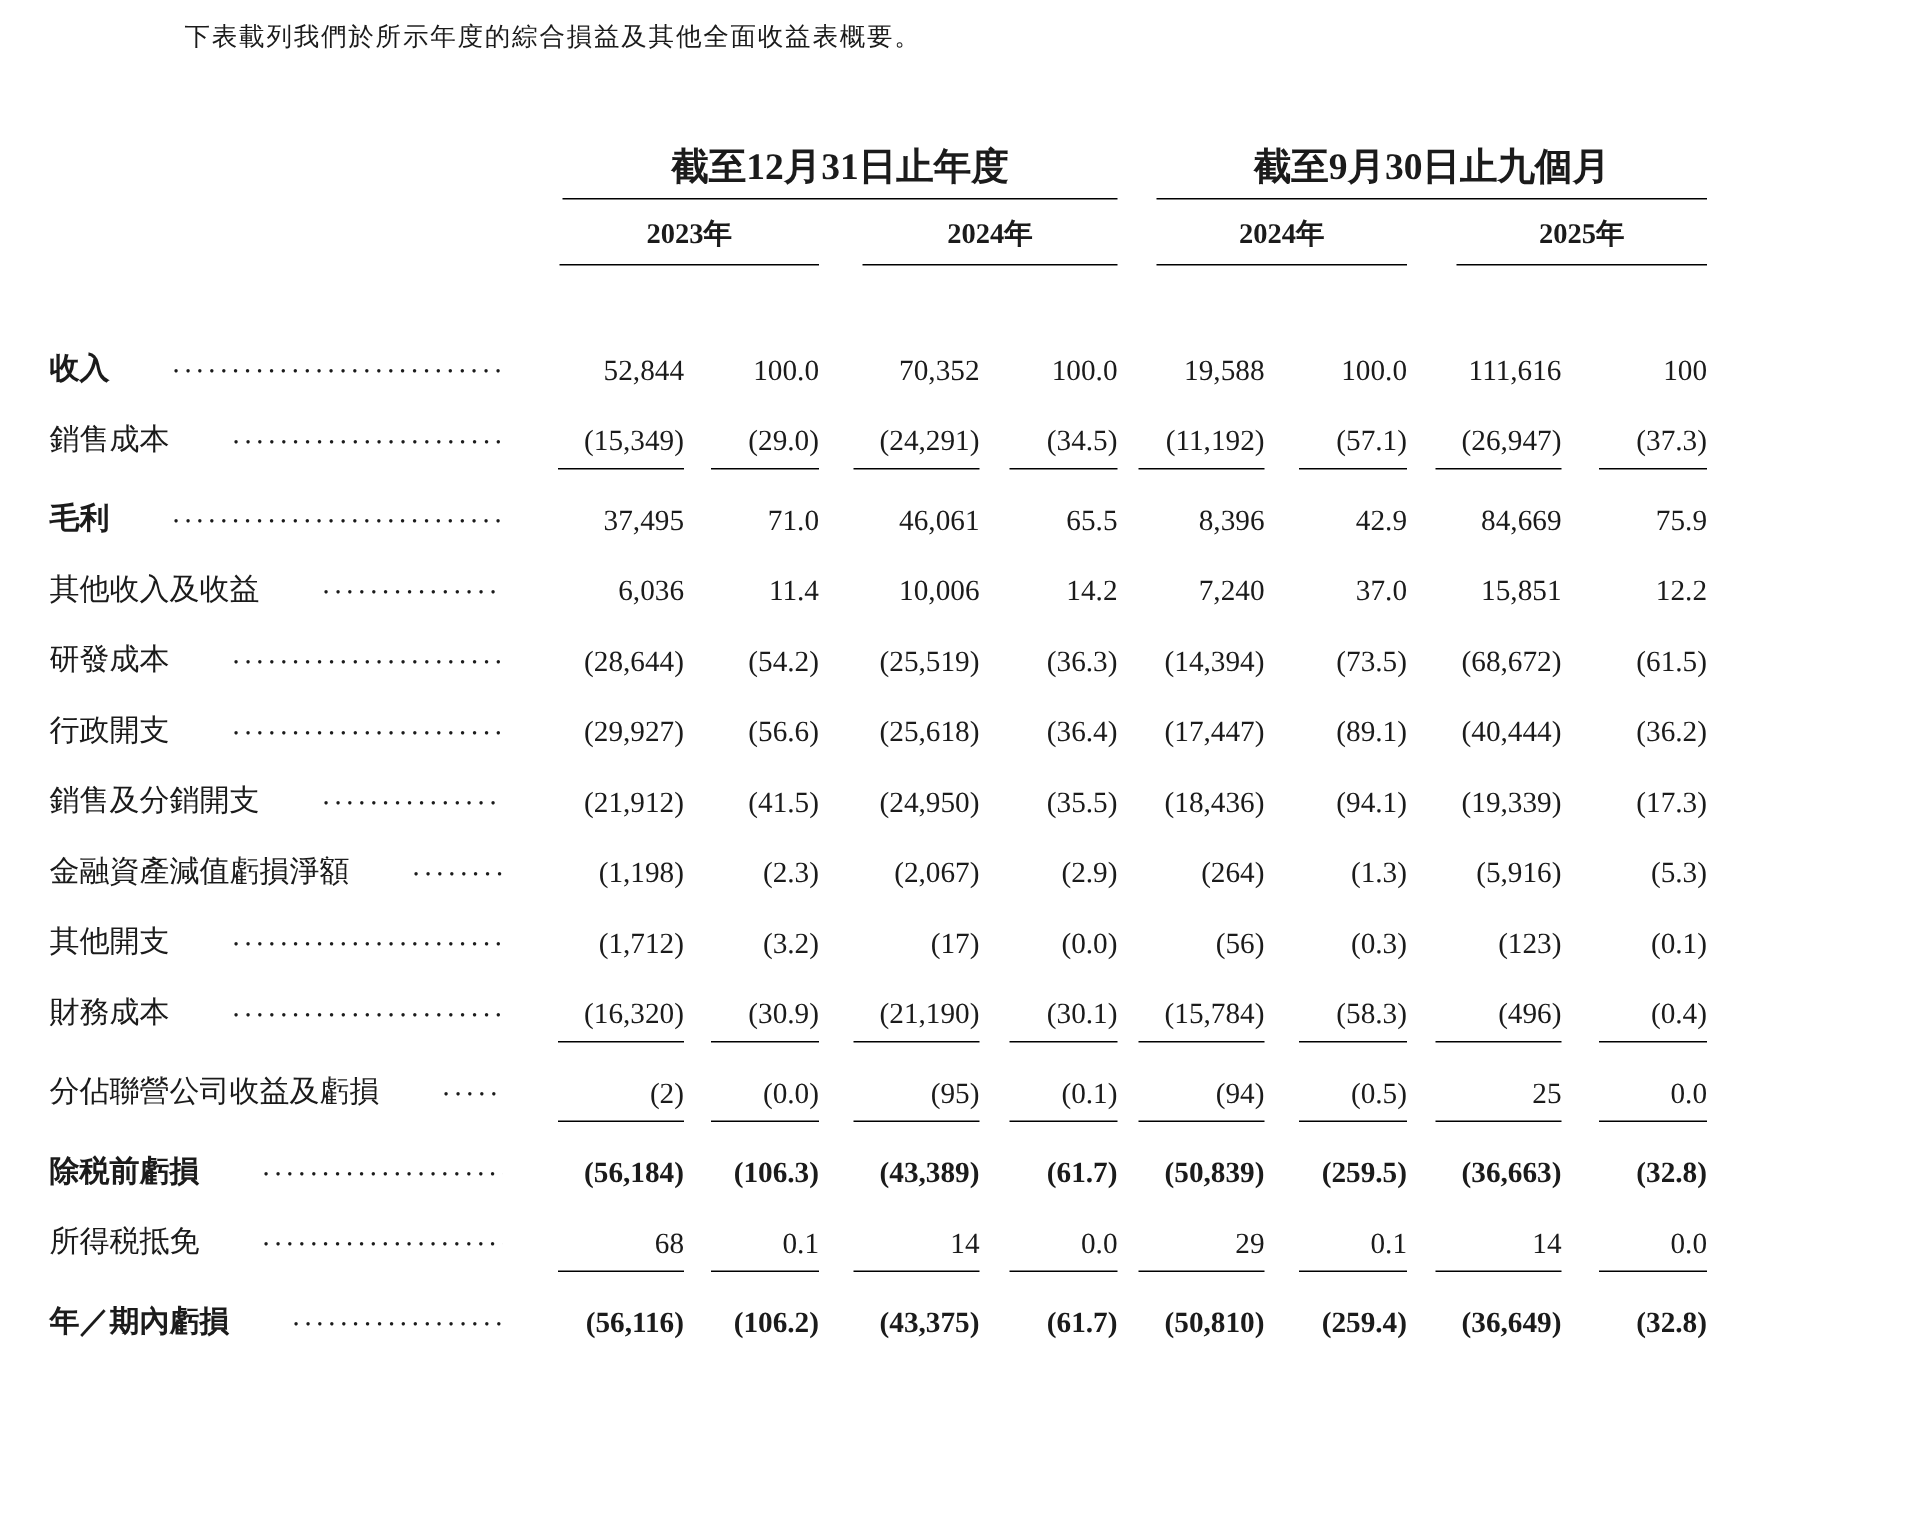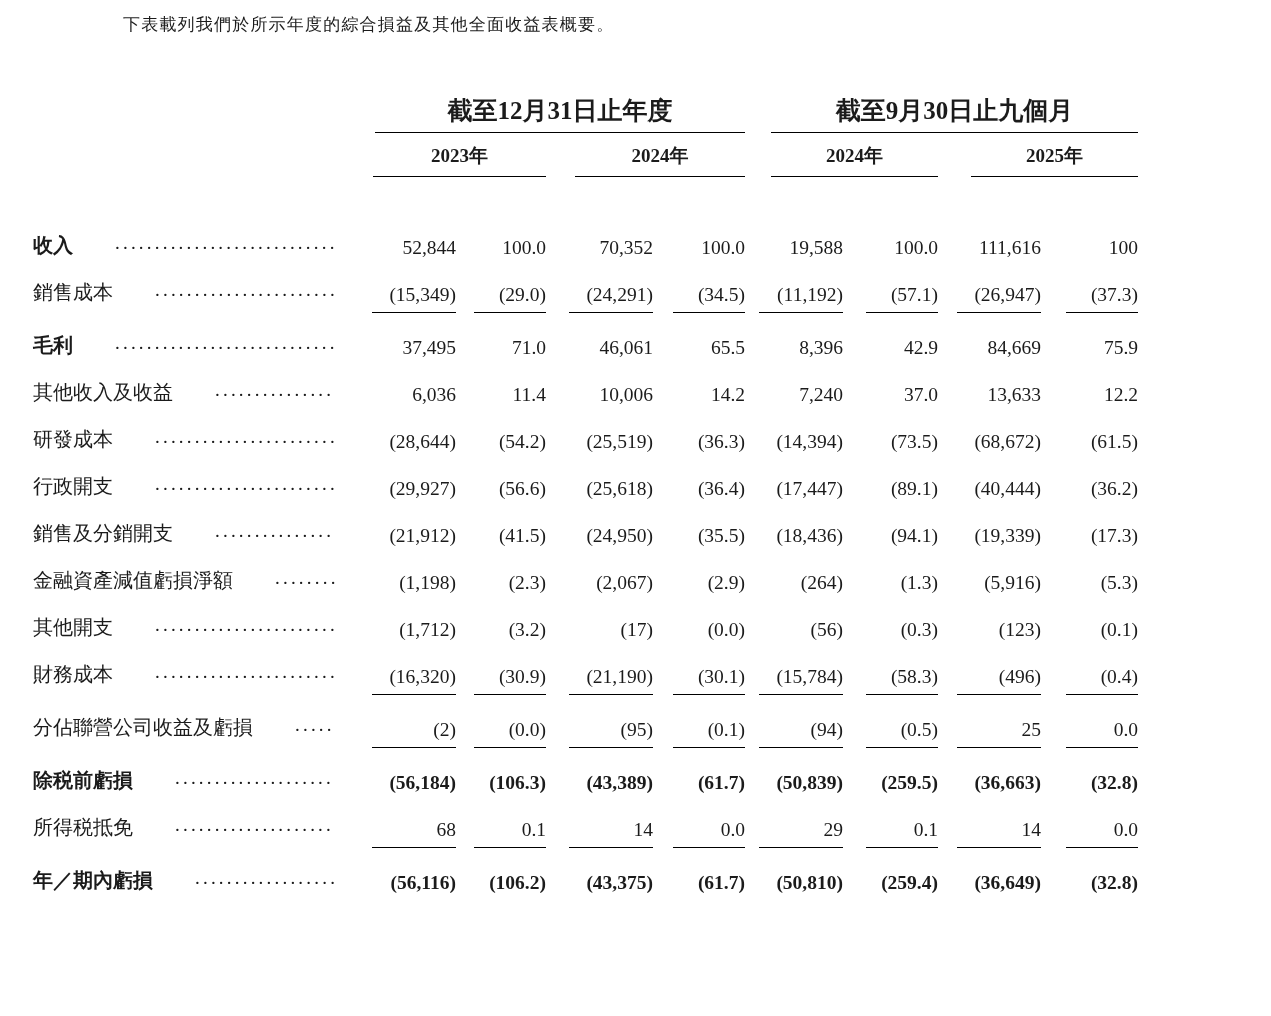--- a/index.html
+++ b/index.html
@@ -173,21 +173,21 @@
             <span class="lbl">其他收入及收益</span>
             <span class="dots">......................................................................</span>
           </div>
         </td>
         <td class="d rmb"><span class="cellbox val">6,036</span></td>
         <td class="d pct"><span class="cellbox val">11.4</span></td>
         <td class="d rmb"><span class="cellbox val">10,006</span></td>
         <td class="d pct"><span class="cellbox val">14.2</span></td>
         <td class="d rmb"><span class="cellbox val">7,240</span></td>
         <td class="d pct"><span class="cellbox val">37.0</span></td>
-        <td class="d rmb"><span class="cellbox val">13,633</span></td>
+        <td class="d rmb"><span class="cellbox val">15,851</span></td>
         <td class="d pct"><span class="cellbox val">12.2</span></td>
       </tr>
       <tr class="drow">
         <td class="lab">
           <div class="cellbox labwrap">
             <span class="lbl">研發成本</span>
             <span class="dots">......................................................................</span>
           </div>
         </td>
         <td class="d rmb"><span class="cellbox val">(28,644)</span></td>

